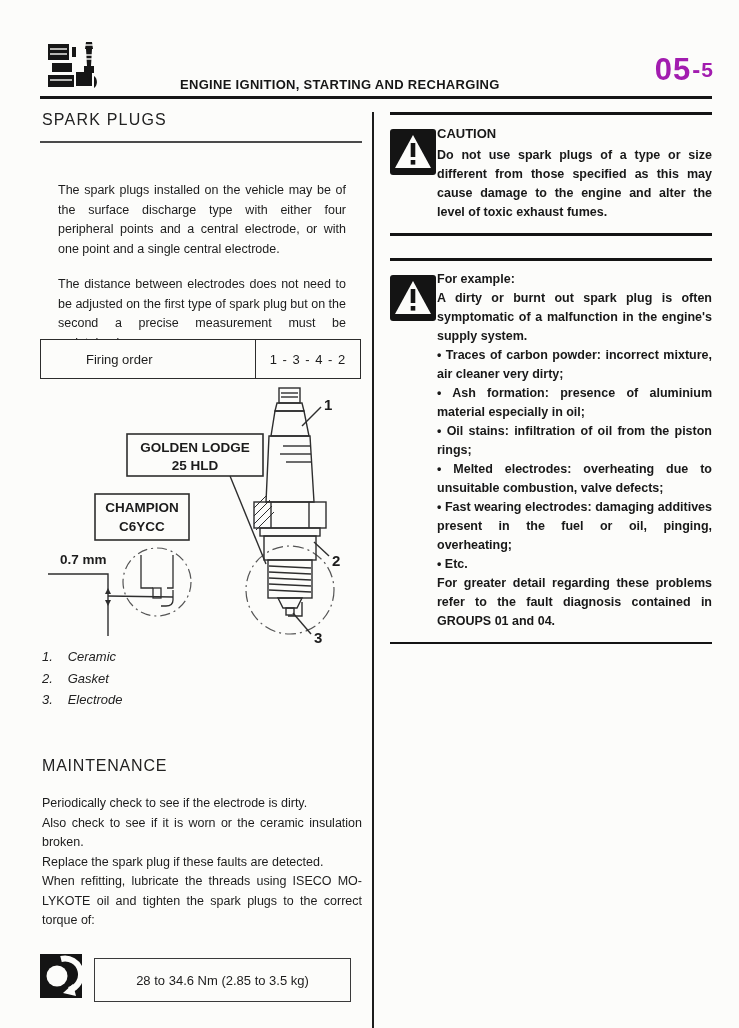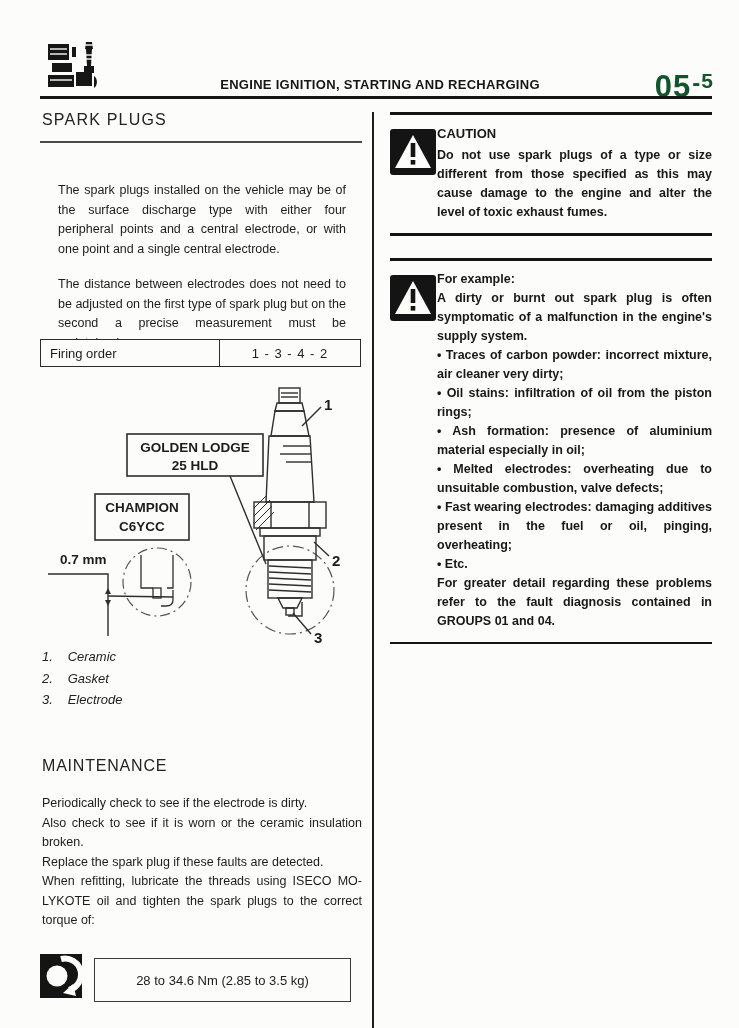--- a/index.html
+++ b/index.html
@@ -10,41 +10,41 @@
     background: #fcfcfa;
     font-family: "Liberation Sans", sans-serif;
     color: #1c1c1c;
     overflow: hidden;
   }
   .abs { position: absolute; }
 
   
   .logo { left:46px; top:42px; width:60px; height:50px; }
   .header-title {
-    left:180px; top:77px; width:400px; text-align:center;
+    left:180px; top:77px; width:400px; text-align:left;
     font-size:13px; font-weight:bold; letter-spacing:0.3px; color:#161616;
   }
-  .page-num { right:26px; top:52px; display:flex; align-items:flex-start; color:#14532d;margin-top:17px; }
+  .page-num { right:26px; top:52px; display:flex; align-items:center; color:#a21caf; }
   .page-num .major { font-size:31px; font-weight:bold; letter-spacing:1px; }
   .page-num .sep   { font-size:24px; font-weight:bold; margin:0 1px; }
   .page-num .minor { font-size:21px; font-weight:bold; }
   .header-rule { left:40px; top:96px; width:672px; height:2.5px; background:#161616; }
 
   
   .col-divider { left:372px; top:112px; width:2px; height:916px; background:#1c1c1c; }
 
   
   .title-spark { left:42px; top:111px; font-size:16px; letter-spacing:1.2px; color:#222; }
   .title-rule { left:40px; top:141px; width:322px; height:1.5px; background:#4a4a4a; }
   .intro { left:42px; top:165px; width:320px; font-size:12.5px; line-height:19.5px; text-align:justify; }
   .intro p { margin:16px; }
 
   .firing-table {
-    left:40px; top:339px; width:321px; height:28px;
-    border:1.5px solid #2c2c2c; display:flex; align-items:stretch; background:#fcfcfa;
+    left:40px; top:339px; width:321px; height:40px;
+    border:1.5px solid #2c2c2c; display:flex; align-items:stretch; background:#fcfcfa;padding-left:36px;
   }
   .firing-label { width:178px; display:flex; align-items:center; padding-left:9px; font-size:13px; }
   .firing-value { flex:1; border-left:1.5px solid #2c2c2c; display:flex; align-items:center; justify-content:center; font-size:13px; letter-spacing:1px; }
 
   .diagram-svg { left:40px; top:384px; width:325px; height:260px; }
 
   .legend { left:42px; top:646px; font-style:italic; font-size:13px; line-height:21.5px; color:#222; }
   .legend .num { display:inline-block; width:22px; }
 
   .maint-title { left:42px; top:757px; font-size:16px; letter-spacing:0.8px; color:#222; }
@@ -258,22 +258,22 @@
       <svg class="warn-icon" viewBox="0 0 46 46">
         <rect x="0" y="0" width="46" height="46" rx="3" fill="#141414"></rect>
         <polygon points="23,6 41,39 5,39" fill="#fcfcfa"></polygon>
         <rect x="20.7" y="14" width="4.6" height="14" fill="#141414"></rect>
         <rect x="20.7" y="31" width="4.6" height="4.6" fill="#141414"></rect>
       </svg>
       <div class="warn-text">
         <p>For example:</p>
         <p>A dirty or burnt out spark plug is often symptomatic of a malfunction in the engine's supply system.</p>
         <p>• Traces of carbon powder: incorrect mixture, air cleaner very dirty;</p>
+        <p>• Ash formation: presence of aluminium material especially in oil;</p>
         <p>• Oil stains: infiltration of oil from the piston rings;</p>
-        <p>• Ash formation: presence of aluminium material especially in oil;</p>
         <p>• Melted electrodes: overheating due to unsuitable combustion, valve defects;</p>
         <p>• Fast wearing electrodes: damaging additives present in the fuel or oil, pinging, overheating;</p>
         <p>• Etc.</p>
         <p>For greater detail regarding these problems refer to the fault diagnosis contained in GROUPS 01 and 04.</p>
       </div>
     </div>
 
     <div class="rule-mid"></div>
   </div>
 

